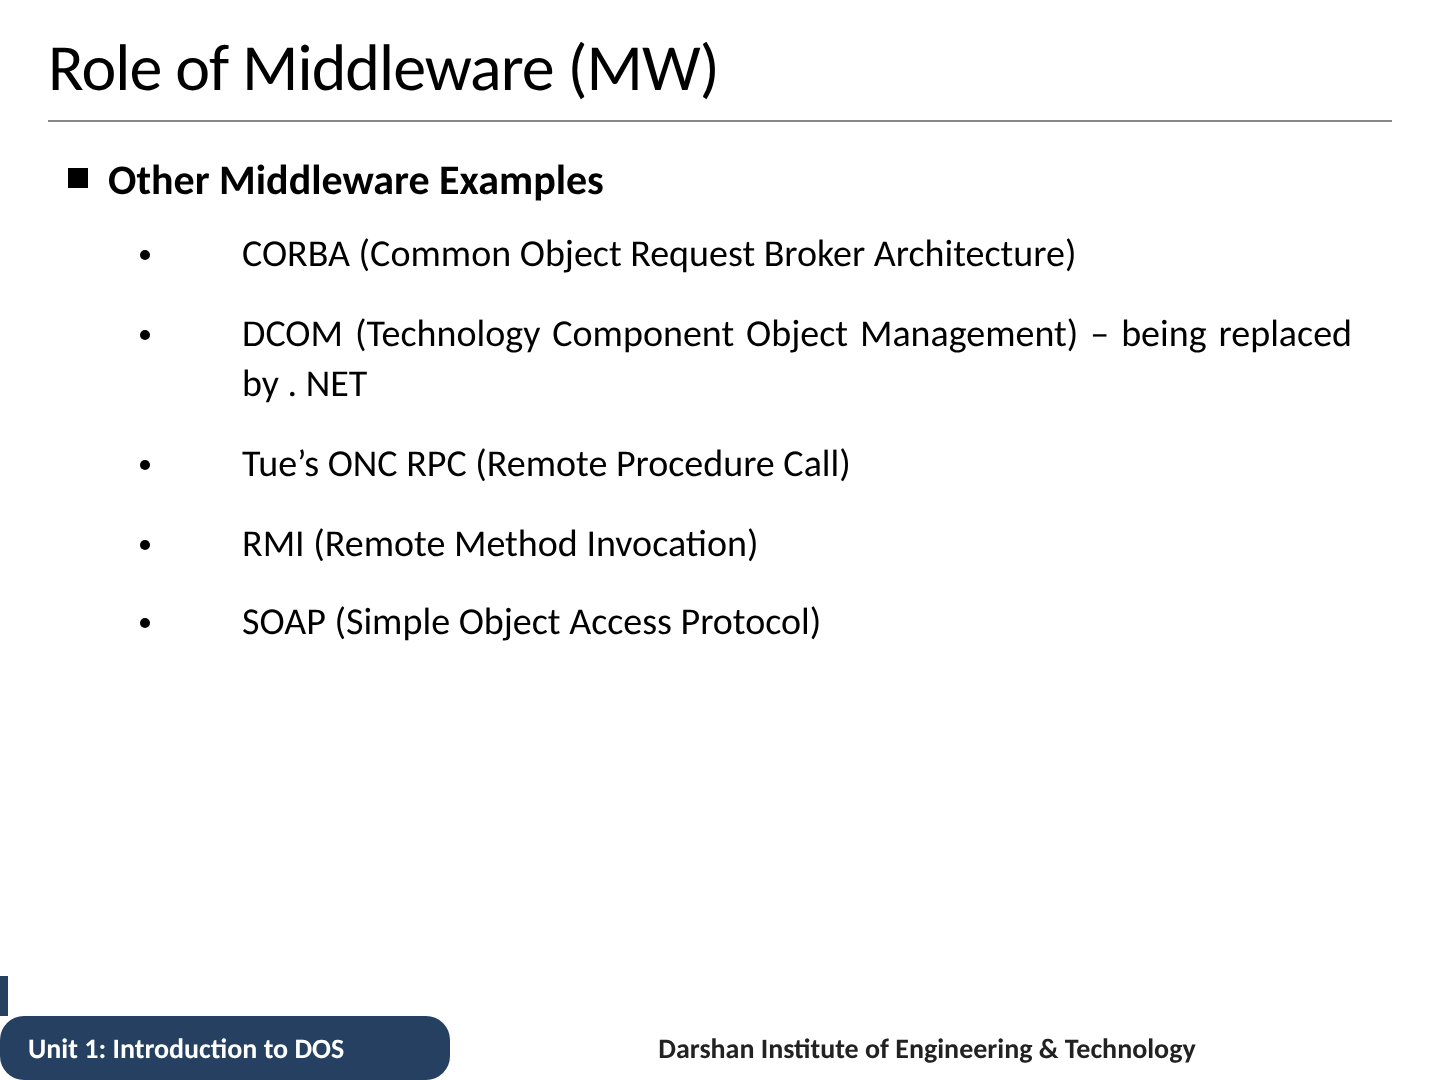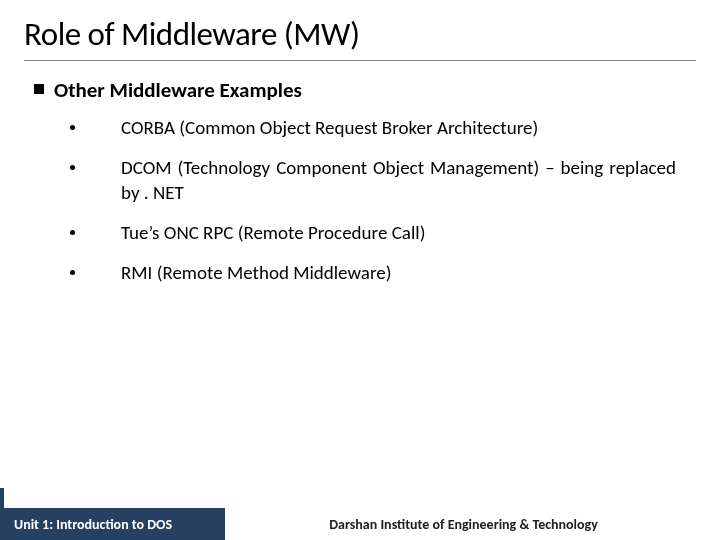--- a/index.html
+++ b/index.html
@@ -79,20 +79,21 @@
     font-weight: 600;
   }
   .footer-left {
     background: #254061;
     color: #fff;
     height: 100%;
     display: flex;
     align-items: center;
     padding: 0 16px 0 14px;
     width: 225px;
+    border-radius: 12px;
   }
   .footer-mid {
     flex: 0 0 130px;
     text-align: center;
     color: #222;
     font-weight: 400;
   }
   .footer-right {
     flex: 1;
     text-align: center;
@@ -129,21 +130,25 @@
     <div class="bullet-item">
       <span class="dot-bullet"></span>
       <span class="bullet-text">DCOM (Technology Component Object Management) – being replaced by . NET</span>
     </div>
     <div class="bullet-item">
       <span class="dot-bullet"></span>
       <span class="bullet-text">Tue’s ONC RPC (Remote Procedure Call)</span>
     </div>
     <div class="bullet-item">
       <span class="dot-bullet"></span>
-      <span class="bullet-text">RMI (Remote Method Middleware)</span>
+      <span class="bullet-text">RMI (Remote Method Invocation)</span>
+    </div>
+    <div class="bullet-item">
+      <span class="dot-bullet"></span>
+      <span class="bullet-text">SOAP (Simple Object Access Protocol)</span>
     </div>
   </div>
 
   <div class="accent-bar"></div>
 
   <div class="footer">
     <div class="footer-left">Unit 1: Introduction to DOS</div>
     <div class="footer-right">Darshan Institute of Engineering &amp; Technology</div>
   </div>
 

